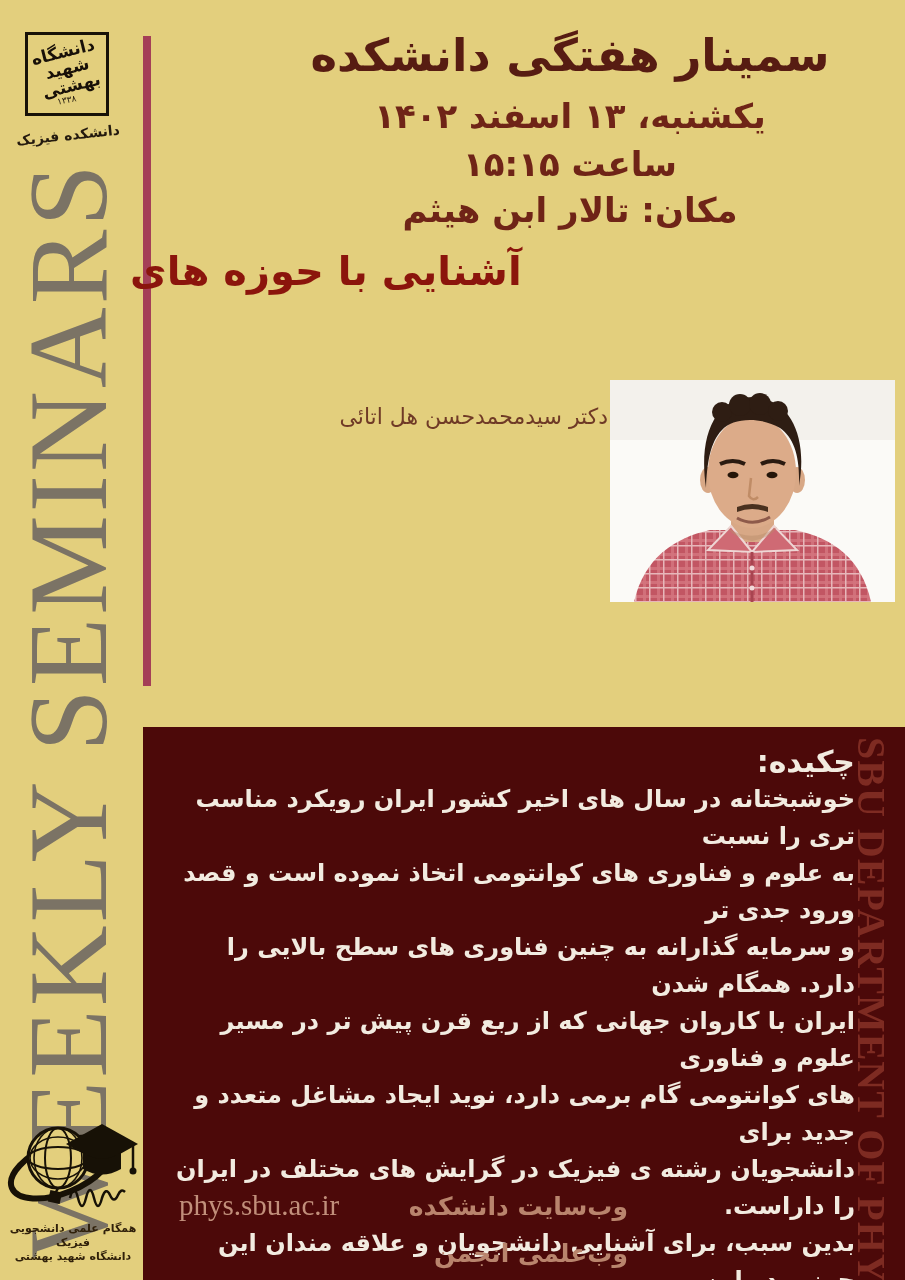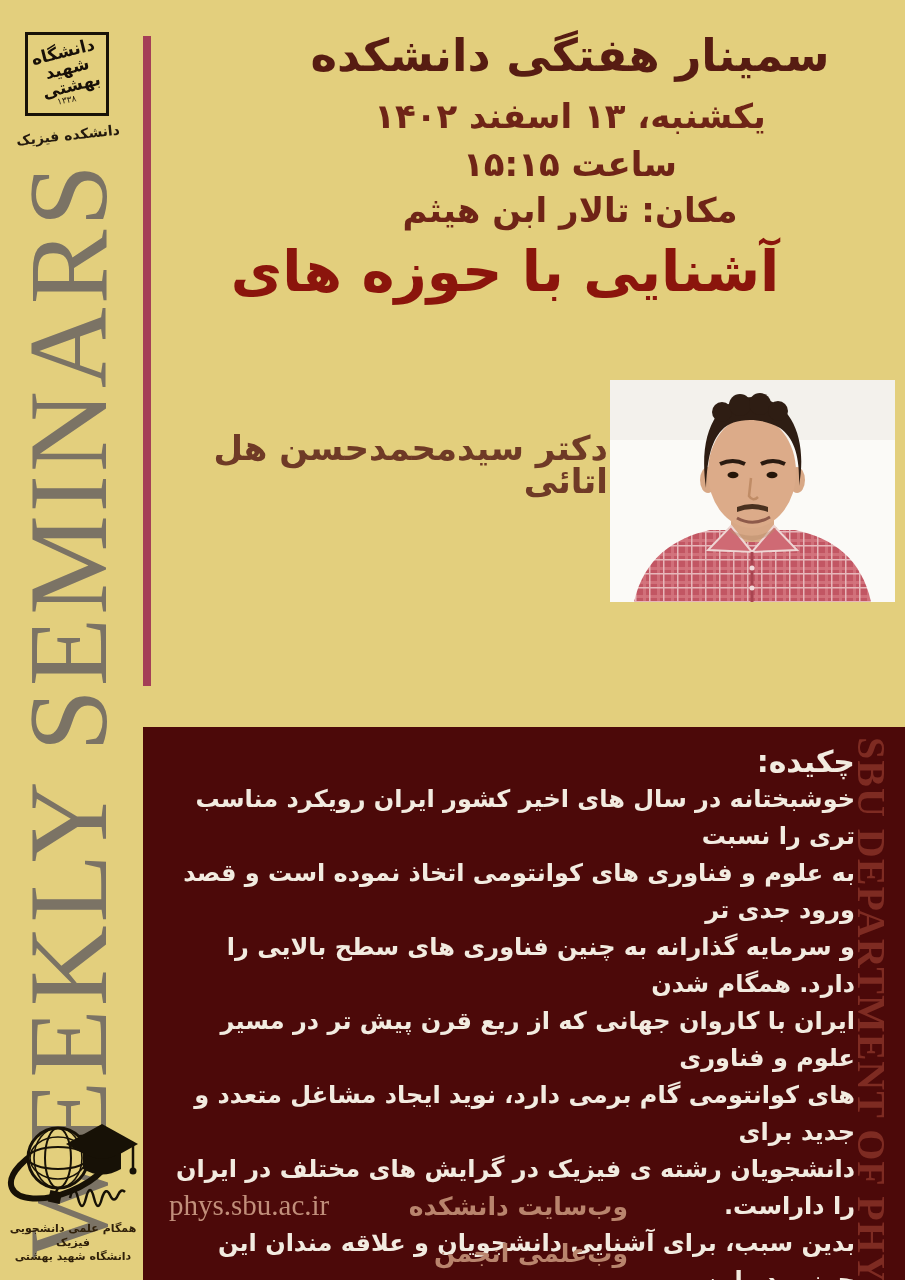--- a/index.html
+++ b/index.html
@@ -42,27 +42,27 @@
     position:absolute;left:195px;top:26px;width:750px;text-align:center;
     direction:rtl;font-size:45px;font-weight:bold;color:#571c12;line-height:60px;
   }
   .header-detail{
     position:absolute;left:220px;width:700px;text-align:center;direction:rtl;
     font-size:34px;font-weight:bold;color:#6f2417;line-height:44px;
   }
   .h-date{top:94px;} .h-time{top:142px;} .h-location{top:188px;}
   
   .talk-title{
-    position:absolute;left:130px;top:238px;width:750px;text-align:center;
-    direction:rtl;font-size:56px;font-weight:bold;color:#8b150c;line-height:67px;
+    position:absolute;left:130px;top:238px;width:750px;text-align:left;
+    direction:rtl;font-size:40px;font-weight:bold;color:#8b150c;line-height:67px;
   }
   
   .speaker{
-    position:absolute;left:180px;top:432px;width:428px;direction:rtl;text-align:right;
-    font-size:34px;color:#6f3a26;line-height:33px;font-weight:bold;
+    position:absolute;left:180px;top:400px;width:428px;direction:rtl;text-align:right;
+    font-size:22px;color:#6f3a26;line-height:33px;font-weight:normal;
   }
   .photo{
     position:absolute;left:610px;top:380px;width:285px;height:222px;
   }
   .photo svg{display:block;}
   
   .abstract-panel{
     position:absolute;left:143px;top:727px;width:762px;height:553px;background:#4c0909;
   }
   .dept-banner{
@@ -74,21 +74,21 @@
   }
   .abstract-text{
     position:absolute;left:30px;right:50px;top:16px;direction:rtl;text-align:right;
     color:#f2ebe0;
   }
   .abstract-heading{display:block;font-size:30px;font-weight:bold;line-height:38px;}
   .abstract-body{
     white-space:pre-line;font-size:24px;line-height:37px;font-weight:bold;
   }
   .footer-url{
-    position:absolute;left:26px;font-family:"Liberation Serif","DejaVu Serif",serif;
+    position:absolute;left:36px;font-family:"Liberation Serif","DejaVu Serif",serif;
     font-size:29px;color:#c18f7b;white-space:nowrap;
   }
   .u-faculty{top:462px;} .u-assoc{top:509px;}
   .footer-label{
     position:absolute;left:300px;width:185px;text-align:right;direction:rtl;
     font-size:25px;font-weight:bold;color:#b9846d;white-space:nowrap;
   }
   .l-faculty{top:465px;} .l-assoc{top:512px;}
 </style>
 </head>

